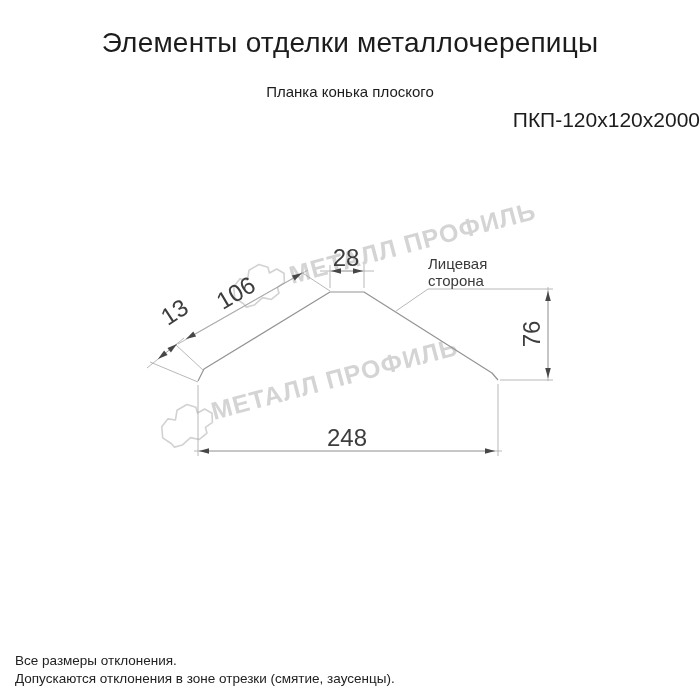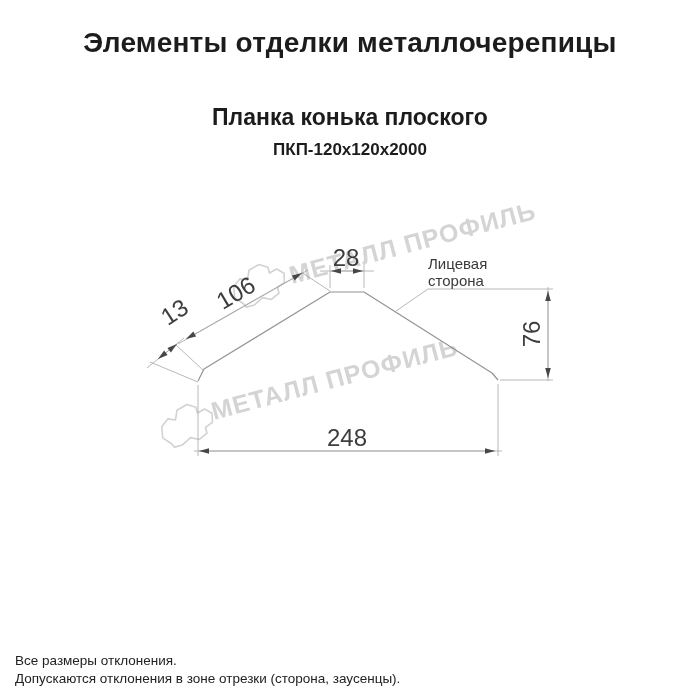--- a/index.html
+++ b/index.html
@@ -1,23 +1,23 @@
 <!DOCTYPE html>
 <html><head>
 <meta charset="utf-8">
 <style>
   html,body{margin:0;padding:0;}
   .page{
     position:relative;width:700px;height:700px;background:#ffffff;overflow:hidden;
     font-family:"Liberation Sans",sans-serif;
   }
-  .title-line{position:absolute;left:0;width:700px;text-align:center;color:#1c1c1c;font-weight:bold;}
+  .title-line{position:absolute;left:0;width:700px;text-align:center;color:#1c1c1c;font-weight:normal;}
   .t1{top:27px;font-size:28px;letter-spacing:0.2px;}
-  .t2{top:104px;font-size:23px;}
-  .t3{top:140px;font-size:17px;}
+  .t2{top:83px;font-size:15px;}
+  .t3{top:108px;font-size:21px;text-align:right;}
   .footer{position:absolute;left:15px;top:652px;font-size:13.5px;line-height:17.5px;color:#222222;}
   svg.diagram{position:absolute;left:0;top:0;}
   svg text{font-family:"Liberation Sans",sans-serif;}
   .dim-text{font-size:24px;fill:#3d3d3d;}
   .label-text{font-size:15px;fill:#3a3a3a;}
   .wm-text{font-size:25px;font-weight:bold;fill:#d4d4d4;letter-spacing:1px;}
   .thin{stroke:#a6a6a6;stroke-width:0.8;fill:none;}
   .profile{stroke:#949494;stroke-width:1.2;fill:none;stroke-linejoin:round;}
   .wm-shape{stroke:#d2d2d2;stroke-width:1.6;fill:none;stroke-linejoin:round;}
 </style>
@@ -95,16 +95,16 @@
       <line class="thin" x1="198" y1="385" x2="198" y2="456"></line>
       <line class="thin" x1="498" y1="384" x2="498" y2="456"></line>
       <line class="thin" x1="194" y1="451" x2="502" y2="451"></line>
       <line class="thin" x1="199" y1="451" x2="495" y2="451" marker-start="url(#as)" marker-end="url(#ae)"></line>
       <text class="dim-text" x="347" y="446" text-anchor="middle">248</text>
     </g>
   </svg>
 
   <div class="footer">
     <div>Все размеры отклонения.</div>
-    <div>Допускаются отклонения в зоне отрезки (сторона, заусенцы).</div>
+    <div>Допускаются отклонения в зоне отрезки (смятие, заусенцы).</div>
   </div>
 
 </div>
 
 </body></html>

